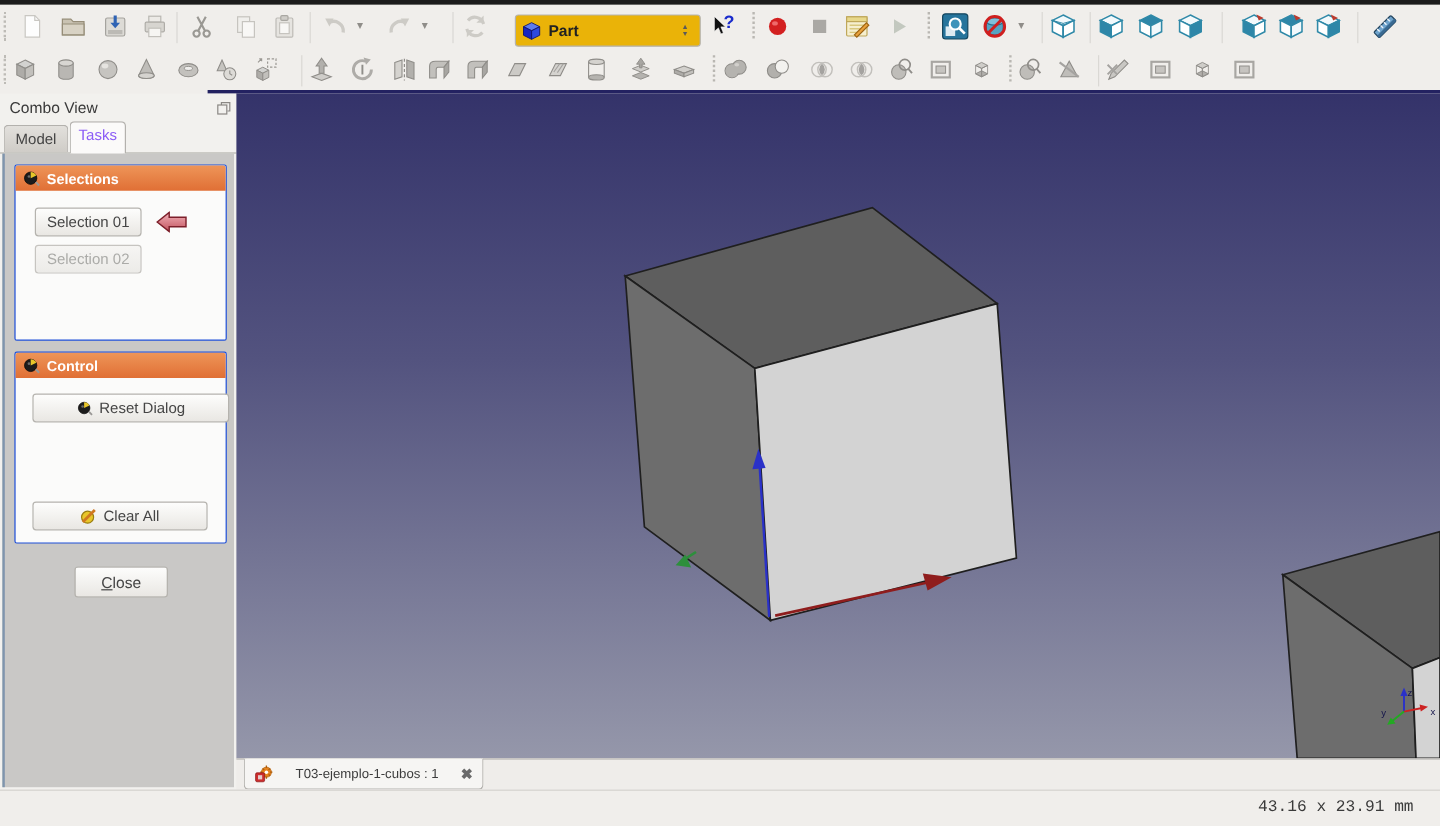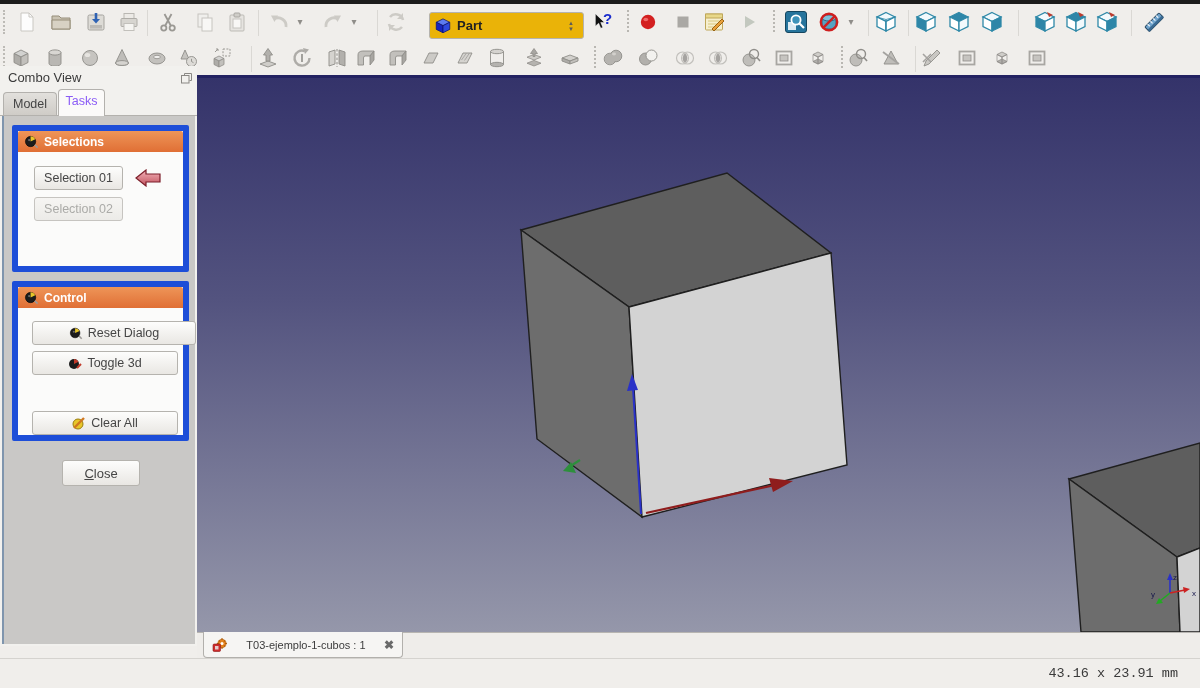--- a/index.html
+++ b/index.html
@@ -24,31 +24,31 @@
   #wb-combo { left:429px; top:8px; width:155px; height:27px; background:#eab308; border:1px solid #b5b3ae;
     border-radius:3px; display:flex; align-items:center; padding:0 4px;font-weight:bold; }
   #wb-combo .wb-label { font-size:13px; color:#222; margin-left:5px; flex:1; }
   #wb-spin { display:flex; flex-direction:column; align-items:center; justify-content:center; width:16px; height:100%; }
   #wb-spin span { font-size:6px; color:#5a5a5a; line-height:6px; }
 
   
   #vp-topline { left:173px; top:75px; width:1027px; height:3px; background:#232261; }
 
   
-  #sidebar { left:0; top:66px; width:197px; height:580px; background:#f2f1ee; }
+  #sidebar { left:0; top:78px; width:197px; height:580px; background:#f2f1ee; }
   #cv-title { position:absolute; left:8px; top:4px; font-size:13px; color:#3a3a3a; }
   #cv-float { position:absolute; left:180px; top:6px; }
   .cv-tab { position:absolute; font-size:12.5px; text-align:center; border:1px solid #b3b1ad; border-bottom:none;
     border-radius:4px 4px 0 0; padding-top:4px; }
   #tab-model { left:3px; top:26px; width:54px; height:23px; background:linear-gradient(#e2e0dc,#cfccc7); color:#444; }
   #tab-tasks { left:58px; top:23px; width:47px; height:27px; background:#fbfaf9; color:#8b5cf6; z-index:2; }
   #tab-underline { position:absolute; left:0; top:49px; width:197px; height:1px; background:#b3b1ad; }
   #tasks-page { position:absolute; left:2px; top:50px; width:193px; height:528px; background:#c9c8c6;
     border-left:2px solid #7f95ad; }
-  .group-box { position:absolute; left:8px; width:177px; background:#fbfbfa; border:6px solid #1d4ed8; border-radius:2px; }
+  .group-box { position:absolute; left:8px; width:177px; background:#fbfbfa; border:1px solid #1d4ed8; border-radius:2px; }
   .group-header { height:21px; background:linear-gradient(#ee9558,#e06f35); border-radius:2px 2px 0 0;
     display:flex; align-items:center; padding-left:6px; }
   .group-header .gh-label { color:#fff; font-size:12px; font-weight:bold; margin-left:5px; }
   .task-btn { position:absolute; height:24px; background:linear-gradient(#fdfdfc,#e9e7e3); border:1px solid #b5b3ae;
     border-radius:3px; font-size:12.5px; color:#454545; display:flex; align-items:center; justify-content:center; gap:5px;
     font-family:"Liberation Sans",sans-serif; cursor:default; }
   .task-btn.disabled { color:#ababa8; background:linear-gradient(#f6f5f3,#ecebe8); border-color:#c6c4c0; }
   .ufirst::first-letter { text-decoration:underline; }
 
   
@@ -550,28 +550,20 @@
             <use href="#sy-mball" width="15" height="15"></use>
           </svg>
         <span class="gh-label">Control</span>
       </div>
       <button class="task-btn" style="left:14px;top:34px;width:164px">
         <svg width="14" height="14">
             <use href="#sy-mball" width="14" height="14"></use>
           </svg>
         <span>Reset Dialog</span>
       </button>
-      <button class="task-btn" style="left:14px;top:64px;width:146px">
-        <svg width="14" height="14">
-            <circle cx="6" cy="8" r="5" fill="#1c1c1c"></circle>
-            <path d="M6 3a5 5 0 0 1 4.5 2.8L6 8z" fill="#c23a2a"></path>
-            <path d="M9 12l4-4" stroke="#c23a2a" stroke-width="2"></path>
-          </svg>
-        <span>Toggle 3d</span>
-      </button>
       <button class="task-btn" style="left:14px;top:124px;width:146px">
         <svg width="14" height="14">
             <circle cx="6" cy="8" r="5" fill="#e8c62a" stroke="#9a7e10"></circle>
             <path d="M2 12L12 2" stroke="#d07820" stroke-width="2.4"></path>
           </svg>
         <span>Clear All</span>
       </button>
     </div>
 
     <button class="task-btn" style="left:58px;top:344px;width:78px;height:26px;font-size:13px">

